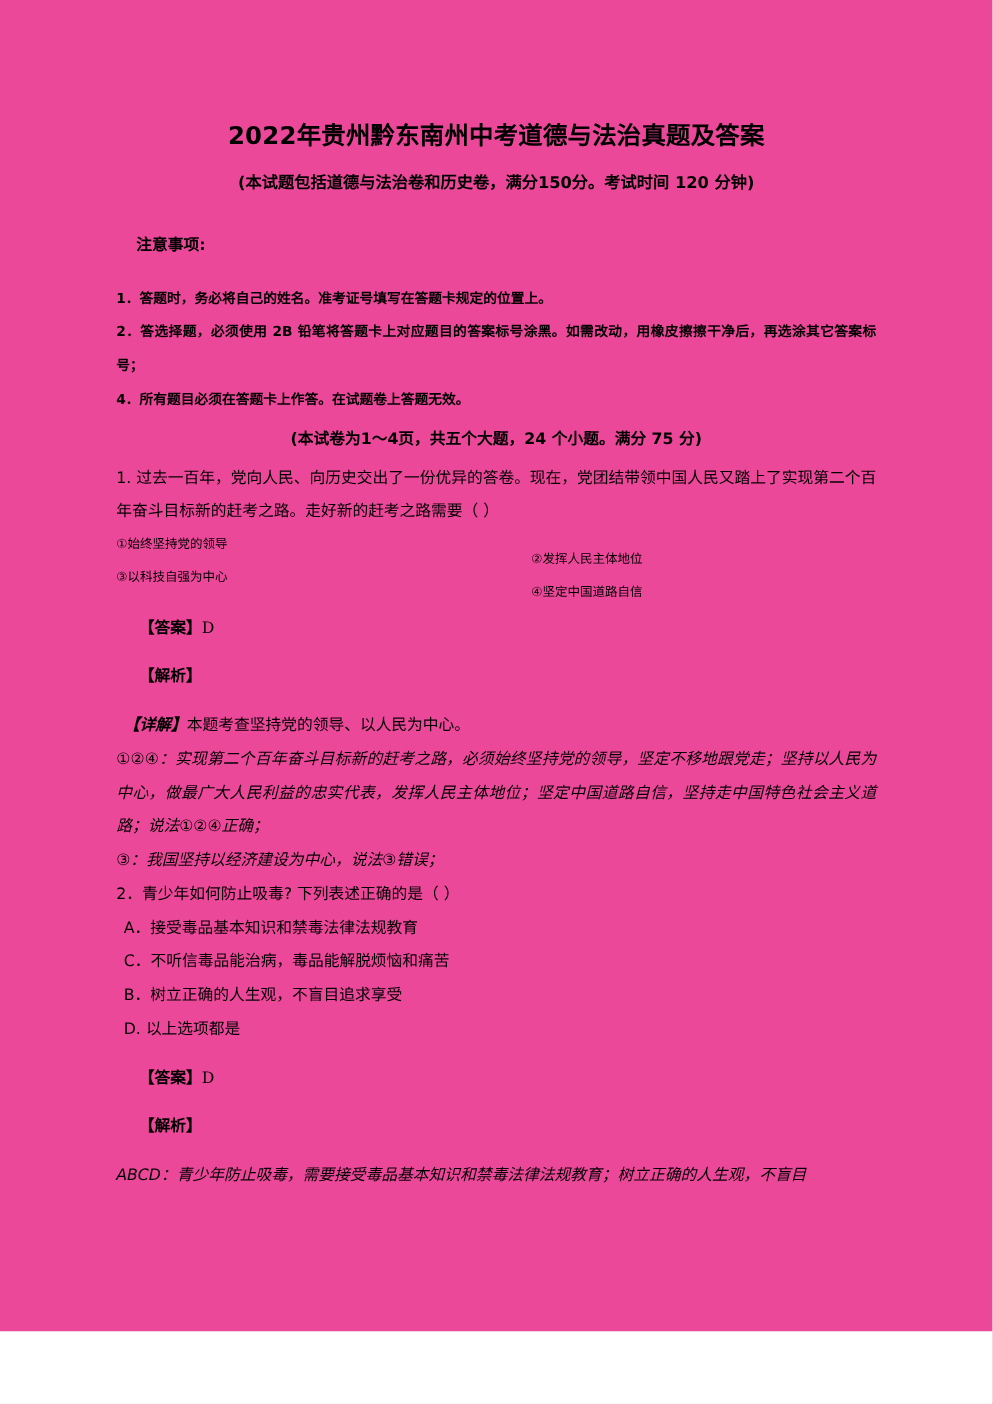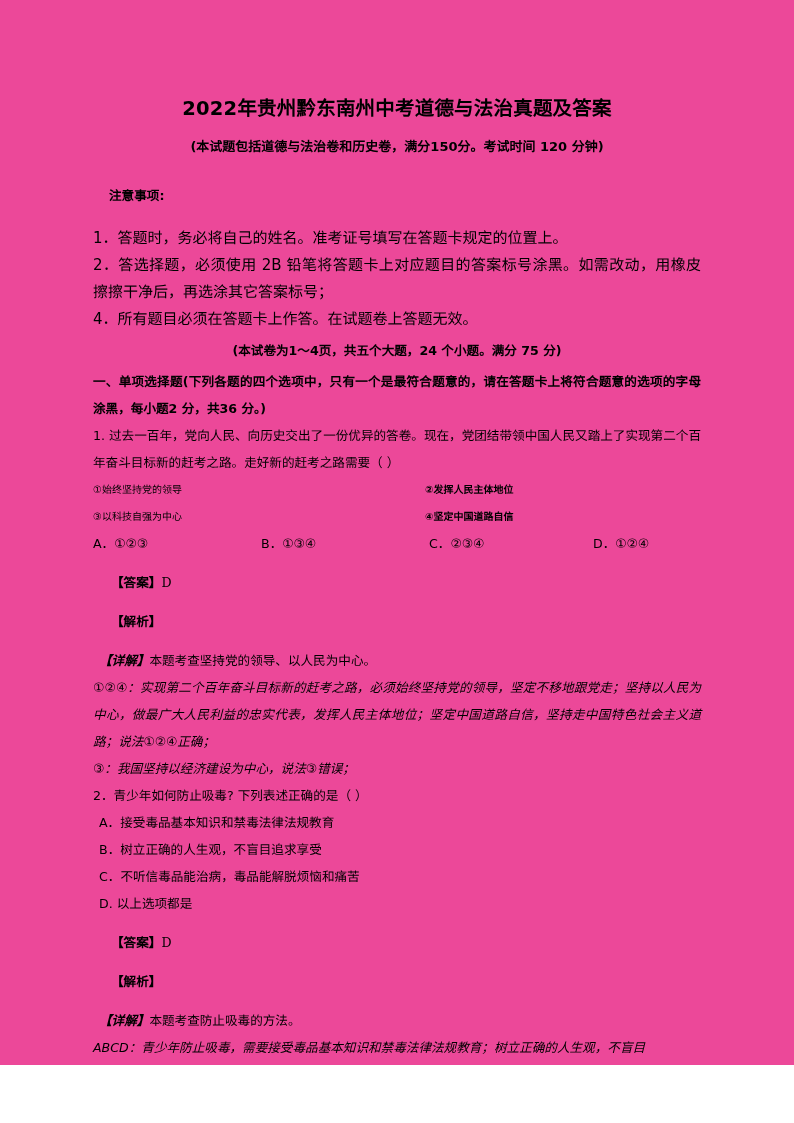--- a/index.html
+++ b/index.html
@@ -54,22 +54,22 @@
 
   
   .notice-heading {
     font-size: 12.6px;
     font-weight: bold;
     line-height: 27px;
     margin: 16px;
     padding-top: 9px;
   }
   .notice-item {
-    font-size: 15px;
-    font-weight: normal;
+    font-size: 11px;
+    font-weight: bold;
     line-height: 27px;
     margin: 0;
     text-align: justify;
     text-justify: inter-ideograph;
   }
 
   
   .center-note {
     font-size: 12.6px;
     font-weight: bold;
@@ -108,22 +108,21 @@
     white-space: nowrap;
   }
   .q-opt-row .col-l {
     position: absolute;
     left: 0;
     top: 0;
   }
   .q-opt-row .col-r {
     position: absolute;
     left: 332px;
-    top: 0;
-    font-weight: bold;
+    top: 12px;
   }
   .q-choice-row {
     position: relative;
     font-size: 12.6px;
     font-weight: normal;
     line-height: 27px;
     margin: 0;
     height: 27px;
     white-space: nowrap;
   }
@@ -190,58 +189,50 @@
     <p class="doc-subtitle">(本试题包括道德与法治卷和历史卷，满分150分。考试时间 120 分钟)</p>
 
     <p class="notice-heading">注意事项:</p>
 
     <p class="notice-item">1．答题时，务必将自己的姓名。准考证号填写在答题卡规定的位置上。</p>
     <p class="notice-item">2．答选择题，必须使用 2B 铅笔将答题卡上对应题目的答案标号涂黑。如需改动，用橡皮擦擦干净后，再选涂其它答案标号；</p>
     <p class="notice-item">4．所有题目必须在答题卡上作答。在试题卷上答题无效。</p>
 
     <p class="center-note">(本试卷为1～4页，共五个大题，24 个小题。满分 75 分)</p>
 
-    <p class="section-heading">一、单项选择题(下列各题的四个选项中，只有一个是最符合题意的，请在答题卡上将符合题意的选项的字母涂黑，每小题2 分，共36 分。)</p>
 
     <p class="q-stem">1. 过去一百年，党向人民、向历史交出了一份优异的答卷。现在，党团结带领中国人民又踏上了实现第二个百年奋斗目标新的赶考之路。走好新的赶考之路需要（    ）</p>
 
     <div class="q-opt-row">
       <span class="col-l">①始终坚持党的领导</span>
       <span class="col-r">②发挥人民主体地位</span>
     </div>
     <div class="q-opt-row">
       <span class="col-l">③以科技自强为中心</span>
       <span class="col-r">④坚定中国道路自信</span>
     </div>
 
-    <div class="q-choice-row">
-      <span class="c0">A．①②③</span>
-      <span class="c1">B．①③④</span>
-      <span class="c2">C．②③④</span>
-      <span class="c3">D．①②④</span>
-    </div>
 
     <p class="ans-line"><span class="tag">【答案】</span><span class="latin">D</span></p>
 
     <p class="ans-line"><span class="tag">【解析】</span></p>
 
     <p class="expl-line"><span class="tag">【详解】</span><span>本题考查坚持党的领导、以人民为中心。</span></p>
 
     <p class="expl-body">①②④：实现第二个百年奋斗目标新的赶考之路，必须始终坚持党的领导，坚定不移地跟党走；坚持以人民为中心，做最广大人民利益的忠实代表，发挥人民主体地位；坚定中国道路自信，坚持走中国特色社会主义道路；说法①②④正确；</p>
     <p class="expl-body">③：我国坚持以经济建设为中心，说法③错误；</p>
 
     <p class="q-stem">2．青少年如何防止吸毒? 下列表述正确的是（    ）</p>
 
     <p class="q-opt-line">A．接受毒品基本知识和禁毒法律法规教育</p>
+    <p class="q-opt-line">C．不听信毒品能治病，毒品能解脱烦恼和痛苦</p>
     <p class="q-opt-line">B．树立正确的人生观，不盲目追求享受</p>
-    <p class="q-opt-line">C．不听信毒品能治病，毒品能解脱烦恼和痛苦</p>
     <p class="q-opt-line">D. 以上选项都是</p>
 
     <p class="ans-line"><span class="tag">【答案】</span><span class="latin">D</span></p>
 
     <p class="ans-line"><span class="tag">【解析】</span></p>
 
-    <p class="expl-line"><span class="tag">【详解】</span><span>本题考查防止吸毒的方法。</span></p>
 
     <p class="expl-body">ABCD：青少年防止吸毒，需要接受毒品基本知识和禁毒法律法规教育；树立正确的人生观，不盲目</p>
 
   </div>
 </div>
 
 </body></html>

